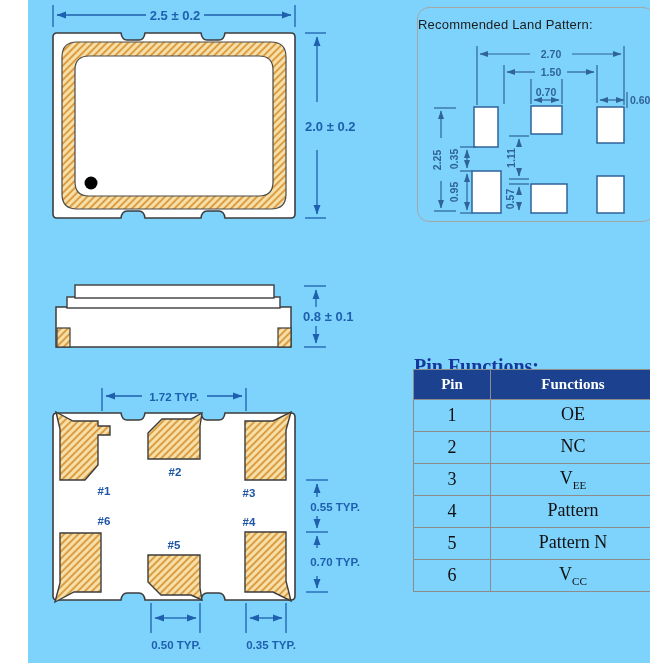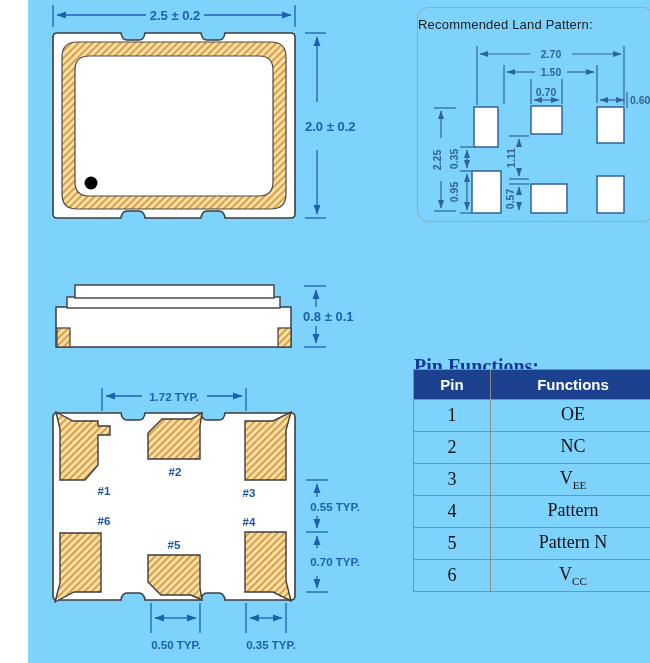--- a/index.html
+++ b/index.html
@@ -19,21 +19,21 @@
   .note-l1{text-align:justify;text-align-last:justify;}
   .note-l2{padding-left:8px;}
   
   #pin-title{position:absolute;left:386px;top:355px;
              font-family:"Liberation Serif",serif;font-weight:bold;
              font-size:20px;color:#16379c;}
   #pin-table{position:absolute;left:385px;top:369px;border-collapse:collapse;
              table-layout:fixed;}
   #pin-table th,#pin-table td{border:1.3px solid #8c8c8c;text-align:center;padding:0;}
   #pin-table th{background:#1b418f;color:#ffffff;font-size:15px;height:29px;
-                font-family:Liberation Sans, sans-serif;}
+                font-family:Liberation Serif, serif;}
   #pin-table td{font-family:"Liberation Serif",serif;font-size:18px;color:#111;height:31px;}
   #pin-table .c-pin{width:76px;}
   #pin-table .c-fn{width:164px;}
   #pin-table sub{font-size:0.62em;font-weight:normal;}
   svg text{font-family:"Liberation Sans",sans-serif;}
   .dimtxt{font-size:13px;font-weight:bold;fill:#1e5fae;}
   .dimtxt2{font-size:11.5px;font-weight:bold;fill:#1e5fae;}
   .padlbl{font-size:11.5px;font-weight:bold;fill:#1e55a8;}
   .lptxt{font-size:10.5px;font-weight:bold;fill:#2f6399;}
 </style>

